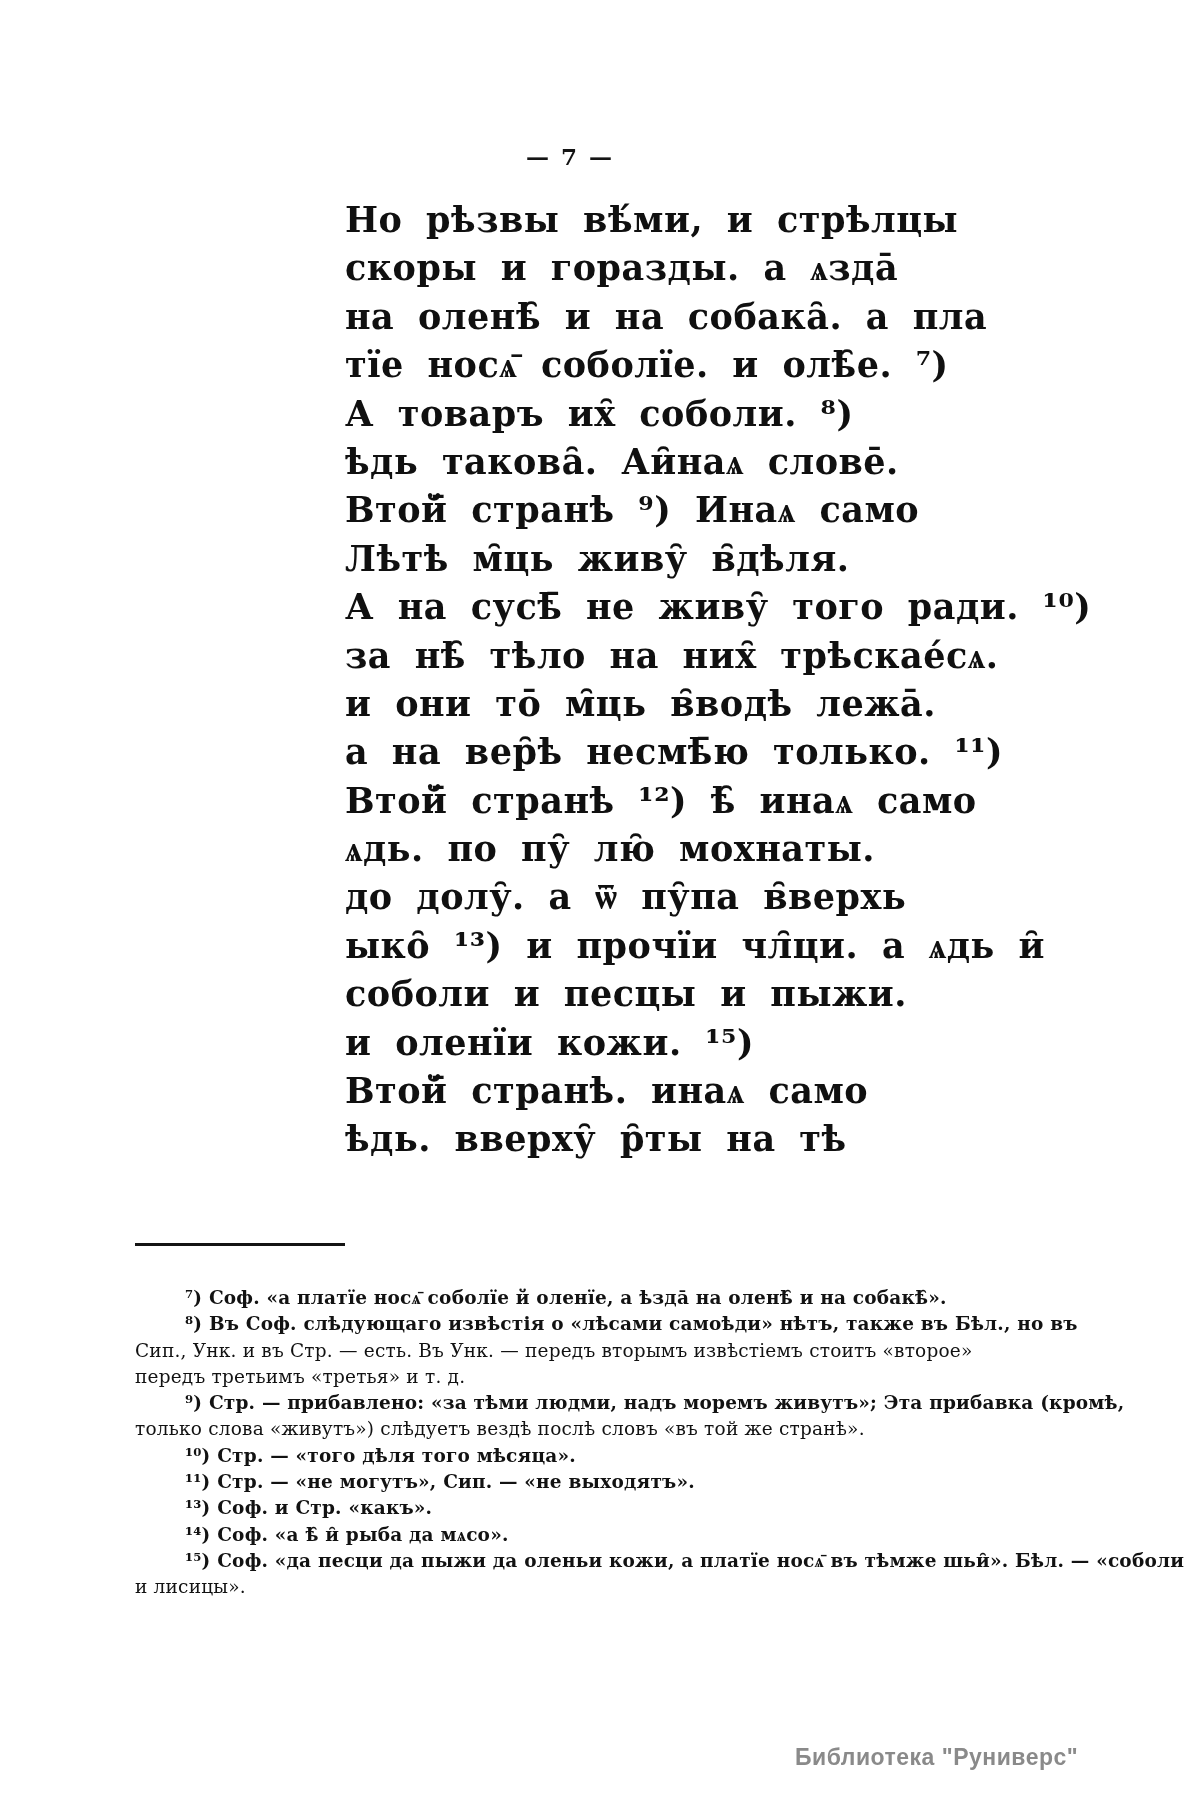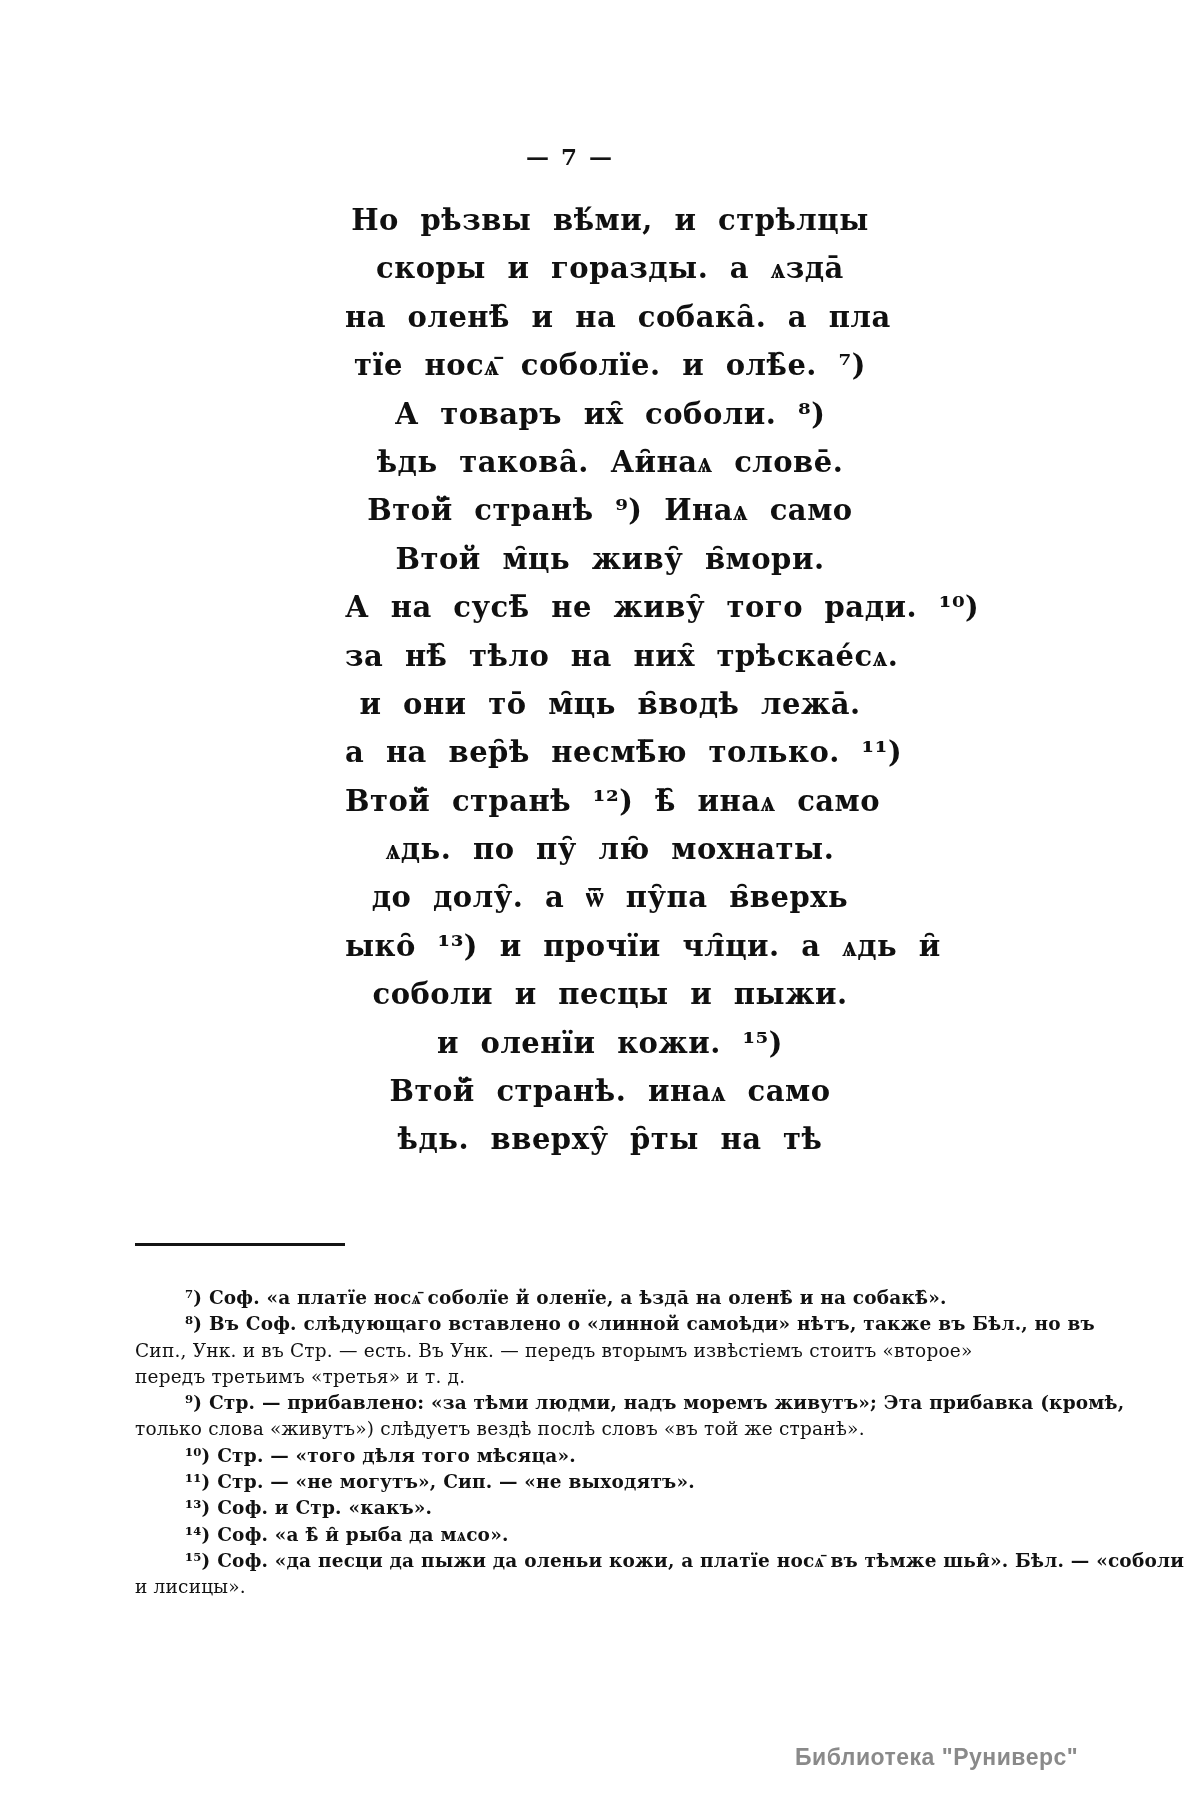--- a/index.html
+++ b/index.html
@@ -31,26 +31,25 @@
     position: absolute;
     left: 345px;
     top: 196px;
     width: 530px;
   }
   .ms-line {
     height: 48.4px;
     line-height: 48.4px;
     font-family: "DejaVu Serif", serif;
     font-weight: 700;
-    font-size: 29px;
+    font-size: 35px;
     letter-spacing: 0.5px;
     word-spacing: 11px;
     white-space: nowrap;
     color: #101010;
-    text-align: center;
   }
   .fn-sep {
     position: absolute;
     left: 135px;
     top: 1243px;
     width: 210px;
     height: 3px;
     background: #141414;
   }
   .footnotes {
@@ -87,40 +86,40 @@
   <div class="page-number">— 7 —</div>
 
   <div class="main-text">
     <div class="ms-line">Но рѣзвы вѣ́ми, и стрѣлцы</div>
     <div class="ms-line">скоры и горазды. а ѧзда̄</div>
     <div class="ms-line">на оленѣ̑ и на собака̑. а пла</div>
     <div class="ms-line">тїе носѧ̄ соболїе. и олѣ̑е. ⁷)</div>
     <div class="ms-line">А товаръ их̑ соболи. ⁸)</div>
     <div class="ms-line">ѣдь такова̑. Аи̑наѧ слове̄.</div>
     <div class="ms-line">Втой̄ странѣ ⁹) Инаѧ само</div>
-    <div class="ms-line">Втой м̑ць живу̑ в̑мори.</div>
+    <div class="ms-line">Лѣтѣ м̑ць живу̑ в̑дѣля.</div>
     <div class="ms-line">А на сусѣ̄ не живу̑ того ради. ¹⁰)</div>
     <div class="ms-line">за нѣ̑ тѣло на них̑ трѣскае́сѧ.</div>
     <div class="ms-line">и они то̄ м̑ць в̑водѣ лежа̄.</div>
     <div class="ms-line">а на вер̑ѣ несмѣ̄ю только. ¹¹)</div>
     <div class="ms-line">Втой̄ странѣ ¹²) ѣ̑ инаѧ само</div>
     <div class="ms-line">ѧдь. по пу̑ лю̑ мохнаты.</div>
     <div class="ms-line">до долу̑. а ѿ пу̑па в̑верхь</div>
     <div class="ms-line">ыко̑ ¹³) и прочїи чл̑ци. а ѧдь и̑</div>
     <div class="ms-line">соболи и песцы и пыжи.</div>
     <div class="ms-line">и оленїи кожи. ¹⁵)</div>
     <div class="ms-line">Втой̄ странѣ. инаѧ само</div>
     <div class="ms-line">ѣдь. вверху̑ р̑ты на тѣ</div>
   </div>
 
   <div class="fn-sep"></div>
 
   <div class="footnotes">
     <div class="fn-line indent">⁷) Соф. «а платїе носѧ̄ соболїе й оленїе, а ѣзда̄ на оленѣ̑ и на собакѣ̑».</div>
-    <div class="fn-line indent">⁸) Въ Соф. слѣдующаго вставлено о «линной самоѣди» нѣтъ, также въ Бѣл., но въ</div>
+    <div class="fn-line indent">⁸) Въ Соф. слѣдующаго извѣстія о «лѣсами самоѣди» нѣтъ, также въ Бѣл., но въ</div>
     <div class="fn-line">Сип., Унк. и въ Стр. — есть. Въ Унк. — передъ вторымъ извѣстіемъ стоитъ «второе»</div>
     <div class="fn-line">передъ третьимъ «третья» и т. д.</div>
     <div class="fn-line indent">⁹) Стр. — прибавлено: «за тѣми людми, надъ моремъ живутъ»; Эта прибавка (кромѣ,</div>
     <div class="fn-line">только слова «живутъ») слѣдуетъ вездѣ послѣ словъ «въ той же странѣ».</div>
     <div class="fn-line indent">¹⁰) Стр. — «того дѣля того мѣсяца».</div>
     <div class="fn-line indent">¹¹) Стр. — «не могутъ», Сип. — «не выходятъ».</div>
     <div class="fn-line indent">¹³) Соф. и Стр. «какъ».</div>
     <div class="fn-line indent">¹⁴) Соф. «а ѣ̑ и̑ рыба да мѧсо».</div>
     <div class="fn-line indent">¹⁵) Соф. «да песци да пыжи да оленьи кожи, а платїе носѧ̄ въ тѣмже шьи̑». Бѣл. — «соболи</div>
     <div class="fn-line">и лисицы».</div>

